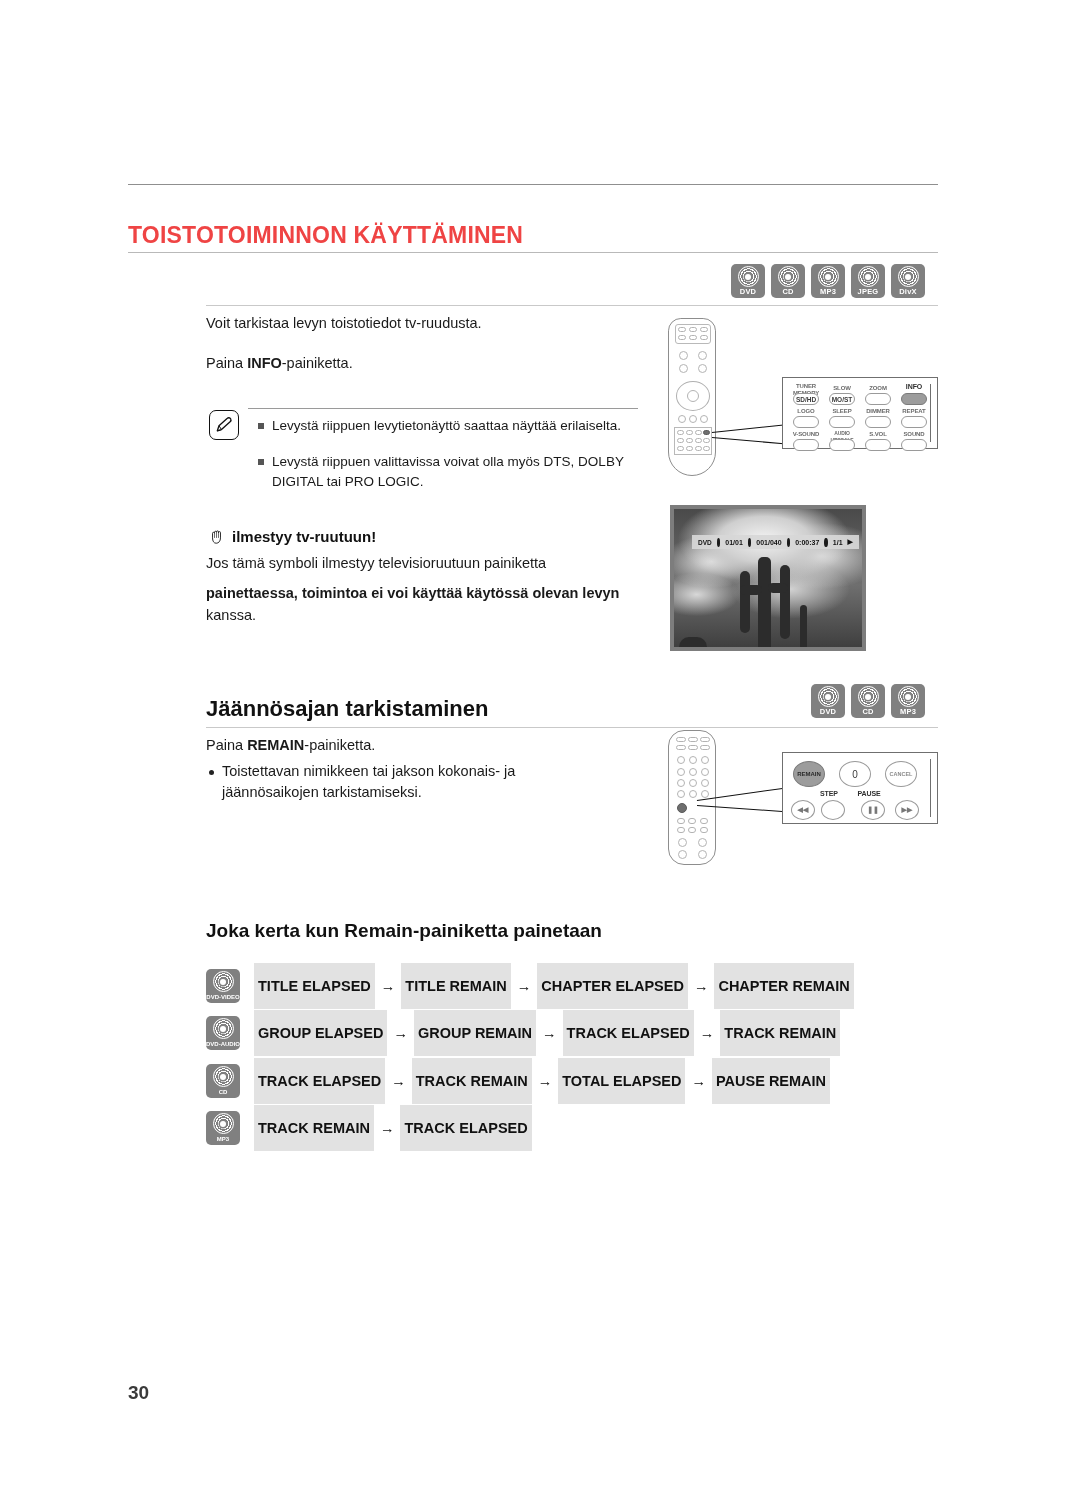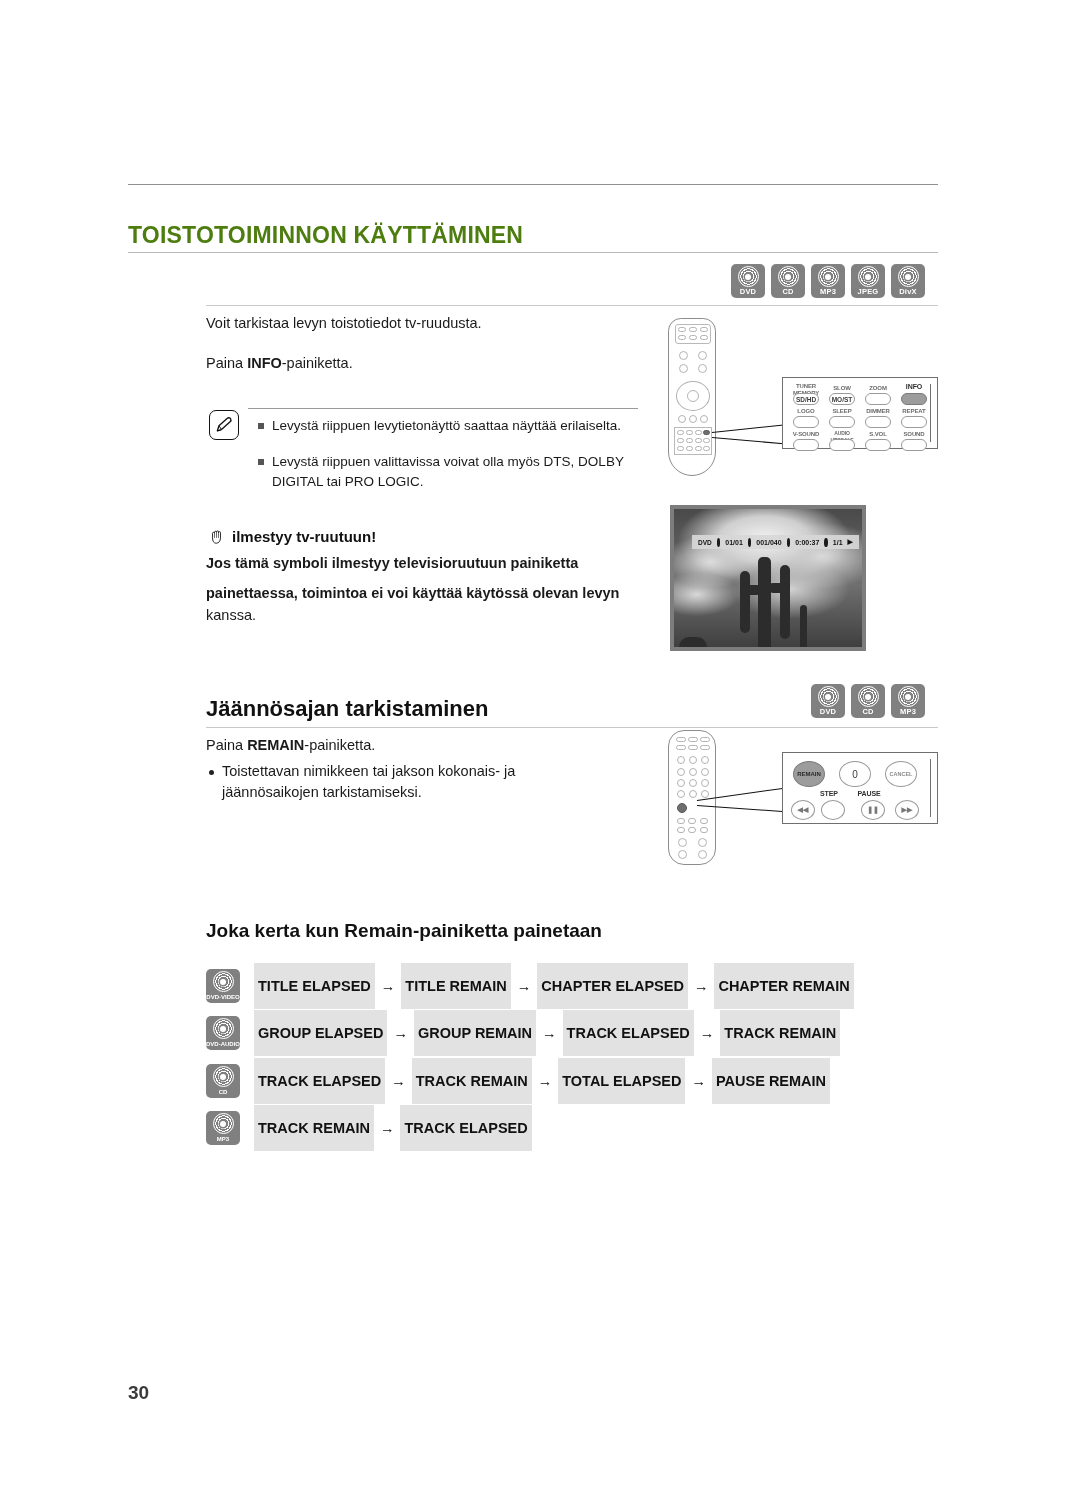--- a/index.html
+++ b/index.html
@@ -21,21 +21,21 @@
     font-family:"DejaVu Sans", sans-serif;
     -webkit-text-stroke:0px;
   }
   .title-rule{
     position:absolute;left:128px;top:184px;width:810px;height:1px;background:#8f8f8f;
   }
 
   
   .section-head{
     position:absolute;left:128px;top:222px;
-    font-size:23px;font-weight:bold;letter-spacing:.2px;color:#4d7c0f;
+    font-size:23px;font-weight:bold;letter-spacing:.2px;color:#ef4444;
   }
   .section-rule{
     position:absolute;left:128px;top:252px;width:810px;height:1px;background:#b9b9b9;
   }
 
   
   .sub-head{
     position:absolute;font-size:22px;font-weight:bold;color:#111;
   }
   .sub-rule{position:absolute;height:1px;background:#c9c9c9;}
@@ -211,21 +211,21 @@
 
   <div class="hand-head" style="left:209px;top:527px;">
     <span class="hand-glyph">
       <svg viewBox="0 0 24 26" width="17" height="19">
         <path d="M5 15 V8.5 a1.4 1.4 0 0 1 2.8 0 V7 a1.4 1.4 0 0 1 2.8 0 V6.5 a1.4 1.4 0 0 1 2.8 0 V7.5 a1.4 1.4 0 0 1 2.8 0 V15 c0 4.5-2.5 7.5-6 7.5 S5 19.5 5 15 Z" fill="none" stroke="#1a1a1a" stroke-width="1.3" stroke-linejoin="round"></path>
         <path d="M7.8 8.5 V15 M10.6 7 V15 M13.4 6.5 V15" fill="none" stroke="#1a1a1a" stroke-width="0.9"></path>
       </svg>
     </span>
     <span>ilmestyy tv-ruutuun!</span>
   </div>
-  <div class="ptext" style="left:206px;top:553px;font-weight:bold;">Jos tämä symboli ilmestyy televisioruutuun painiketta</div>
+  <div class="ptext" style="left:206px;top:553px;">Jos tämä symboli ilmestyy televisioruutuun painiketta</div>
   <div class="ptext" style="left:206px;top:583px;font-weight:bold;">painettaessa, toimintoa ei voi käyttää käytössä olevan levyn</div>
   <div class="ptext" style="left:206px;top:605px;">kanssa.</div>
 
   <div class="remote" style="left:668px;top:318px;width:48px;height:158px;">
     <div class="rgrid" style="left:6px;top:5px;width:36px;height:20px;border-radius:3px;"></div>
     <div class="rbtn" style="left:9px;top:8px;width:8px;height:5px;border-radius:3px;"></div>
     <div class="rbtn" style="left:20px;top:8px;width:8px;height:5px;border-radius:3px;"></div>
     <div class="rbtn" style="left:31px;top:8px;width:8px;height:5px;border-radius:3px;"></div>
     <div class="rbtn" style="left:9px;top:16px;width:8px;height:5px;border-radius:3px;"></div>
     <div class="rbtn" style="left:20px;top:16px;width:8px;height:5px;border-radius:3px;"></div>

